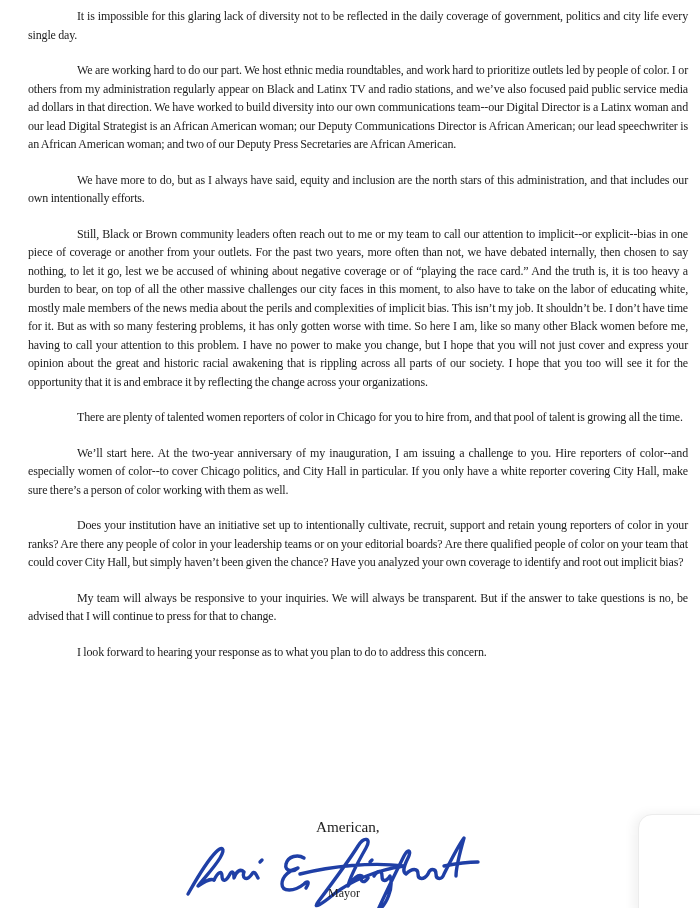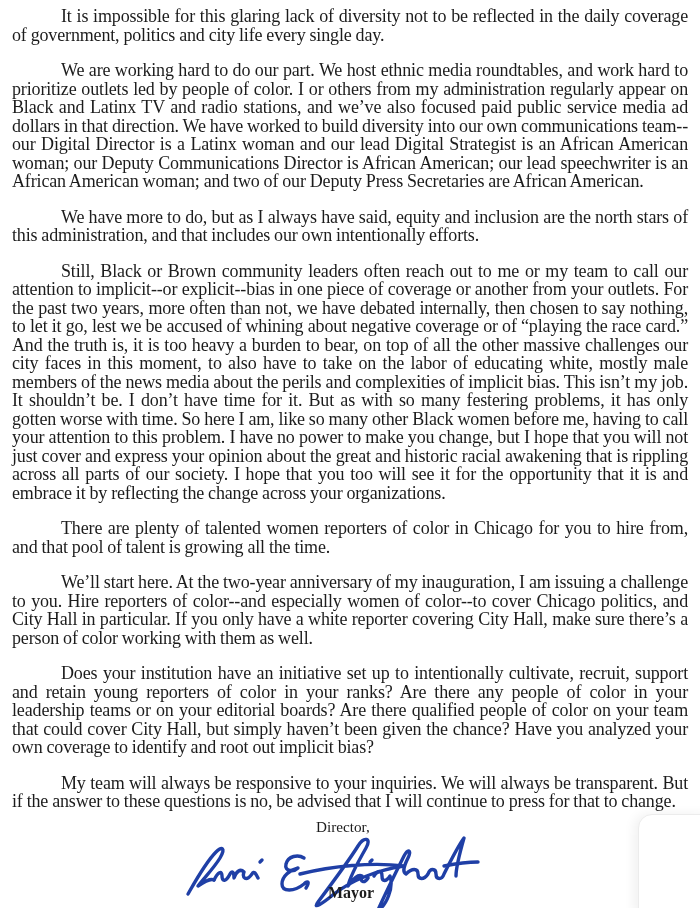--- a/index.html
+++ b/index.html
@@ -15,22 +15,22 @@
       font-family: "Liberation Serif", "DejaVu Serif", serif;
       color: #1c1c1c;
     }
     .letter {
       position: absolute;
       left: 12px;
       top: 7px;
       width: 676px;
     }
     .para {
-      margin: 0 0 17px 0;
-      font-size: 18px;
+      margin: 0 0 17px 16px;
+      font-size: 12px;
       line-height: 18.5px;
       text-align: justify;
       text-indent: 49px;
       letter-spacing: -0.15px;
       word-spacing: -0.4px;
     }
     .closing {
       position: absolute;
       left: 0;
       top: 818px;
@@ -47,23 +47,22 @@
       position: absolute;
       left: 182px;
       top: 14px;
       width: 310px;
       height: 80px;
     }
     .mayor {
       position: absolute;
       left: 328px;
       top: 66px;
-      font-size: 16px;
+      font-size: 12px;
       line-height: 18px;
-      font-weight: bold;
     }
     .corner-widget {
       position: absolute;
       left: 638px;
       top: 814px;
       width: 80px;
       height: 110px;
       background: #ffffff;
       border: 1px solid #ececec;
       border-radius: 14px;
@@ -74,25 +73,26 @@
 <body>
 
 <div class="letter">
   <p class="para">It is impossible for this glaring lack of diversity not to be reflected in the daily coverage of government, politics and city life every single day.</p>
   <p class="para">We are working hard to do our part. We host ethnic media roundtables, and work hard to prioritize outlets led by people of color. I or others from my administration regularly appear on Black and Latinx TV and radio stations, and we’ve also focused paid public service media ad dollars in that direction. We have worked to build diversity into our own communications team--our Digital Director is a Latinx woman and our lead Digital Strategist is an African American woman; our Deputy Communications Director is African American; our lead speechwriter is an African American woman; and two of our Deputy Press Secretaries are African American.</p>
   <p class="para">We have more to do, but as I always have said, equity and inclusion are the north stars of this administration, and that includes our own intentionally efforts.</p>
   <p class="para">Still, Black or Brown community leaders often reach out to me or my team to call our attention to implicit--or explicit--bias in one piece of coverage or another from your outlets. For the past two years, more often than not, we have debated internally, then chosen to say nothing, to let it go, lest we be accused of whining about negative coverage or of “playing the race card.” And the truth is, it is too heavy a burden to bear, on top of all the other massive challenges our city faces in this moment, to also have to take on the labor of educating white, mostly male members of the news media about the perils and complexities of implicit bias. This isn’t my job. It shouldn’t be. I don’t have time for it. But as with so many festering problems, it has only gotten worse with time. So here I am, like so many other Black women before me, having to call your attention to this problem. I have no power to make you change, but I hope that you will not just cover and express your opinion about the great and historic racial awakening that is rippling across all parts of our society.  I hope that you too will see it for the opportunity that it is and embrace it by reflecting the change across your organizations.</p>
   <p class="para">There are plenty of talented women reporters of color in Chicago for you to hire from, and that pool of talent is growing all the time.</p>
   <p class="para">We’ll start here. At the two-year anniversary of my inauguration, I am issuing a challenge to you. Hire reporters of color--and especially women of color--to cover Chicago politics, and City Hall in particular. If you only have a white reporter covering City Hall, make sure there’s a person of color working with them as well.</p>
   <p class="para">Does your institution have an initiative set up to intentionally cultivate, recruit, support and retain young reporters of color in your ranks? Are there any people of color in your leadership teams or on your editorial boards? Are there qualified people of color on your team that could cover City Hall, but simply haven’t been given the chance? Have you analyzed your own coverage to identify and root out implicit bias?</p>
-  <p class="para">My team will always be responsive to your inquiries. We will always be transparent. But if the answer to these questions is no, be advised that I will continue to press for that to change.</p>
+  <p class="para">My team will always be responsive to your inquiries. We will always be transparent. But if the answer to take questions is no, be advised that I will continue to press for that to change.</p>
+  <p class="para">I look forward to hearing your response as to what you plan to do to address this concern.</p>
 </div>
 
 <div class="closing">
-  <div class="sincerely">Director,</div>
+  <div class="sincerely">American,</div>
 
   <svg class="signature" viewBox="0 0 310 80" xmlns="http://www.w3.org/2000/svg">
     <g fill="none" stroke="#1f3fa6" stroke-width="3.4" stroke-linecap="round" stroke-linejoin="round">
 
       <path d="M6 62 C 14 48, 24 30, 34 20 C 40 14, 44 16, 38 26 C 32 36, 22 46, 16 54 C 22 50, 28 46, 32 48"></path>
 
       <path d="M32 48 C 36 40, 40 38, 40 44 C 40 50, 44 50, 48 42 C 50 38, 52 40, 52 46 C 54 40, 58 36, 62 40 C 60 46, 64 50, 70 42 C 72 38, 74 42, 76 46"></path>
       <path d="M78 30 L 80 28"></path>
 
       <path d="M122 26 C 116 22, 106 24, 104 32 C 102 40, 112 40, 116 36 C 108 38, 100 44, 100 52 C 100 60, 112 60, 122 52 C 126 48, 128 50, 124 56"></path>

